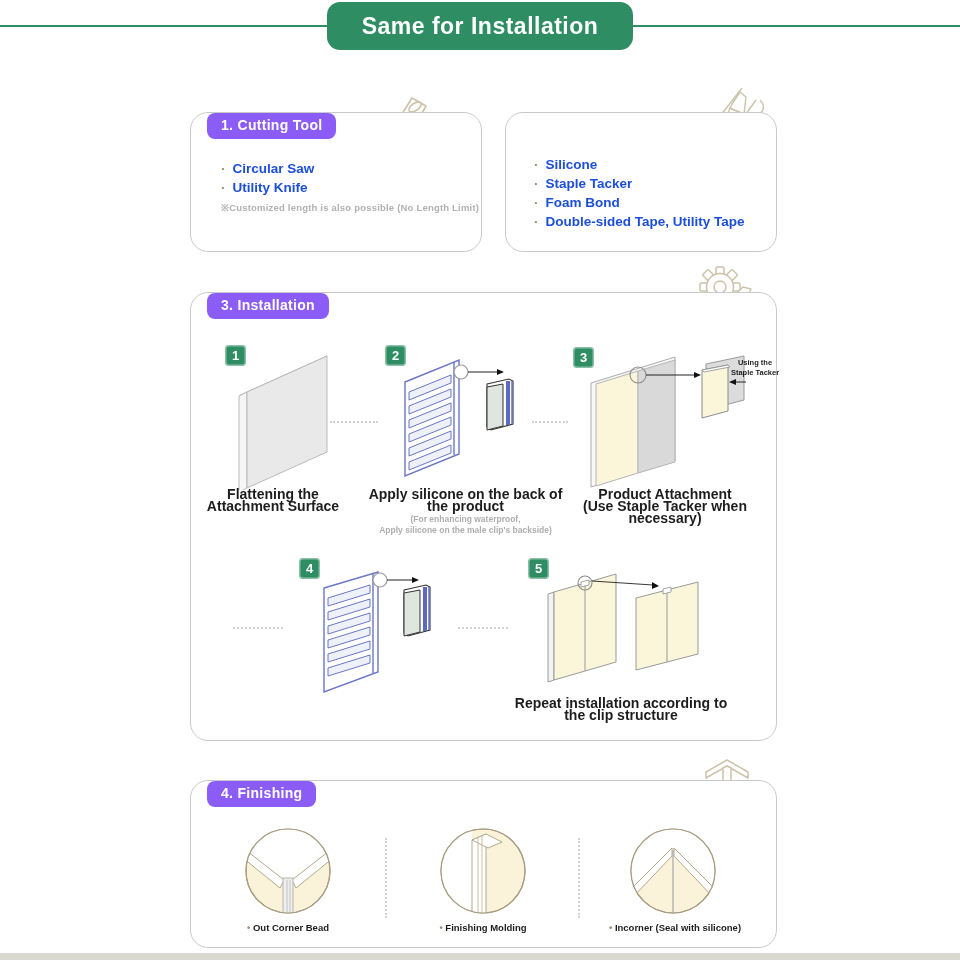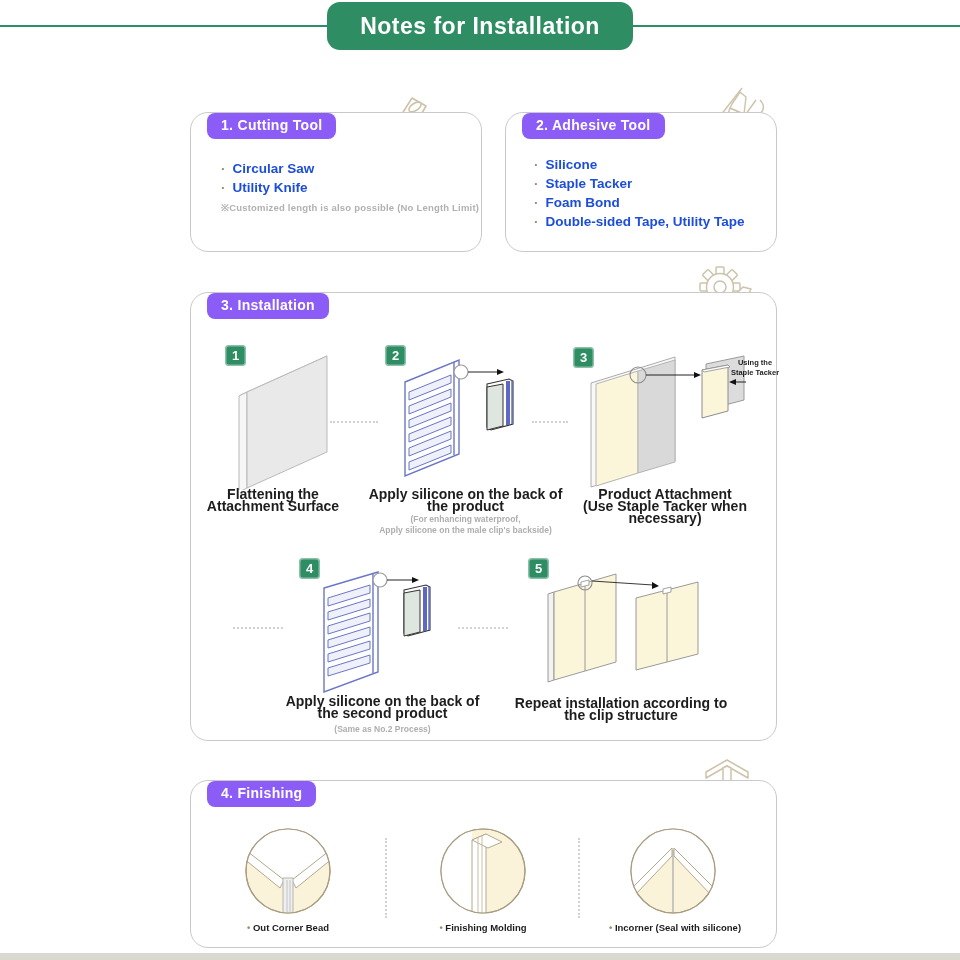--- a/index.html
+++ b/index.html
@@ -29,21 +29,21 @@
   .bottomband{left:0;top:953px;width:960px;height:7px;background:#d9d9d1;}
 </style>
 </head>
 <body>
 
 <div id="page">
 
   <div class="abs hline" style="left:0;top:25px;width:327px;"></div>
   <div class="abs hline" style="left:633px;top:25px;width:327px;"></div>
   <div class="abs title-pill">
-    <span>Notes for Installation</span>
+    <span>Same for Installation</span>
   </div>
 
   <svg class="abs" style="left:372px;top:84px;" width="96" height="68" viewBox="0 0 96 68">
     <g fill="#fff" stroke="#cdc3aa" stroke-width="1.6" stroke-linejoin="round">
       <polygon points="16,52 40,14 54,22 32,60"></polygon>
       <ellipse cx="43" cy="23" rx="7" ry="3.6" transform="rotate(-33 43 23)"></ellipse>
       <polygon points="26,43 76,39 76,46 26,50"></polygon>
     </g>
     <g fill="#cdc3aa">
       <circle cx="34" cy="58" r="1.4"></circle>
@@ -66,21 +66,20 @@
     <g fill="none" stroke="#cdc3aa" stroke-width="1.4" stroke-linejoin="round">
       <line x1="8" y1="50" x2="44" y2="4"></line>
       <line x1="22" y1="66" x2="58" y2="16"></line>
       <polygon points="20,60 32,24 46,30 38,64" fill="#fff"></polygon>
       <polygon points="34,20 42,8 48,13 46,30 32,24" fill="#fff"></polygon>
       <path d="M62,16 q 7,7 0,14 q -7,7 0,14 q 7,7 0,14" fill="none"></path>
     </g>
   </svg>
 
   <div class="abs box" style="left:505px;top:112px;width:270px;height:138px;">
-    <div class="slabel">2. Adhesive Tool</div>
     <div class="abs" style="left:28px;top:44px;">
       <div class="item">Silicone</div>
       <div class="item">Staple Tacker</div>
       <div class="item">Foam Bond</div>
       <div class="item">Double-sided Tape, Utility Tape</div>
     </div>
   </div>
 
   <svg class="abs" style="left:693px;top:261px;" width="64" height="66" viewBox="0 0 64 66">
     <g fill="#fff" stroke="#cdc3aa" stroke-width="1.5">
@@ -201,24 +200,20 @@
     <line x1="45" y1="27" x2="45" y2="113" stroke="#9a9a9a" stroke-width="1"></line>
     <polygon points="41,24 49,22 49,27 41,29" fill="#fff" stroke="#9a9a9a" stroke-width="0.9"></polygon>
     <circle cx="45" cy="25" r="7" fill="none" stroke="#8c8c8c" stroke-width="1.1"></circle>
     <polygon points="96,40 158,24 158,96 96,112" fill="#fbf5da" stroke="#9a9a9a" stroke-width="1"></polygon>
     <line x1="127" y1="33" x2="127" y2="104" stroke="#9a9a9a" stroke-width="1"></line>
     <polygon points="123,31 131,29 131,34 123,36" fill="#fff" stroke="#9a9a9a" stroke-width="0.9"></polygon>
     <line x1="52" y1="23" x2="113" y2="27" stroke="#222" stroke-width="0.9"></line>
     <polygon points="112,24 119,28 112,31" fill="#111"></polygon>
   </svg>
 
-  <div class="abs" style="left:275px;top:695px;width:215px;">
-    <div class="cap">Apply silicone on the back of the second product</div>
-    <div class="sub" style="margin-top:5px;">(Same as No.2 Process)</div>
-  </div>
   <div class="abs cap" style="left:505px;top:697px;width:232px;">Repeat installation according to the clip structure</div>
 
   <svg class="abs" style="left:702px;top:756px;" width="50" height="52" viewBox="0 0 50 52">
     <g fill="#fff" stroke="#cdc3aa" stroke-width="1.5" stroke-linejoin="round">
       <polygon points="4,16 25,4 46,16 46,22 25,10 4,22"></polygon>
       <polygon points="25,10 29,12 29,44 25,48 21,44 21,12"></polygon>
     </g>
   </svg>
 
   <div class="abs box" style="left:190px;top:780px;width:585px;height:166px;">

